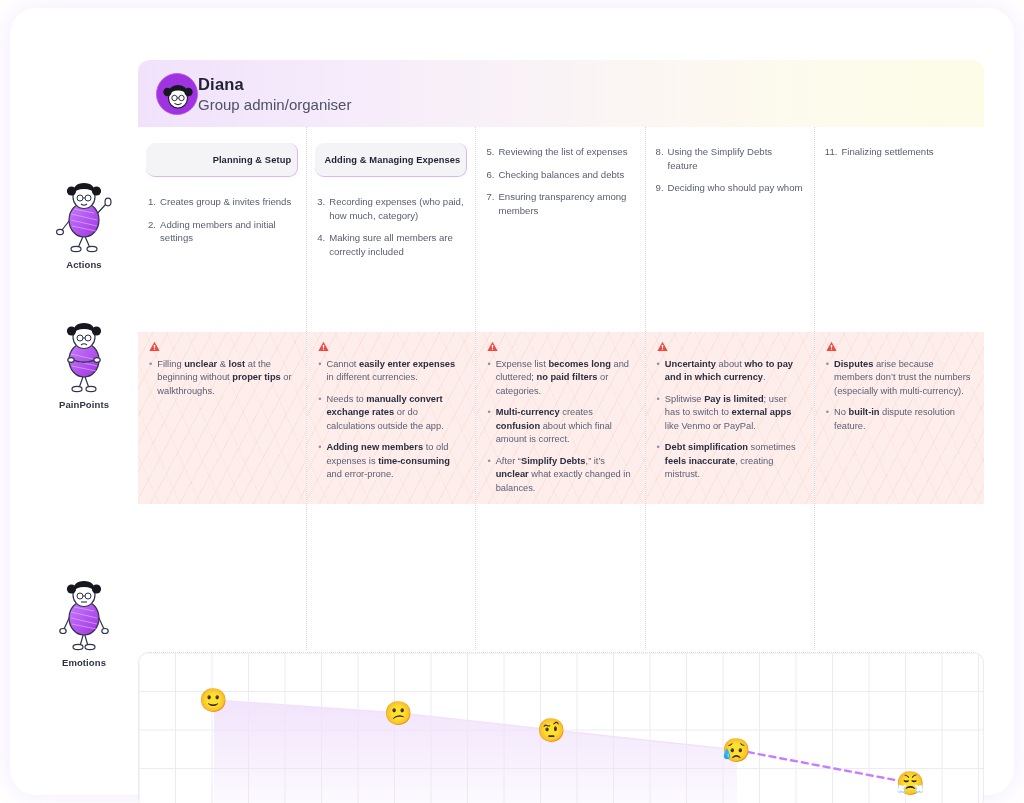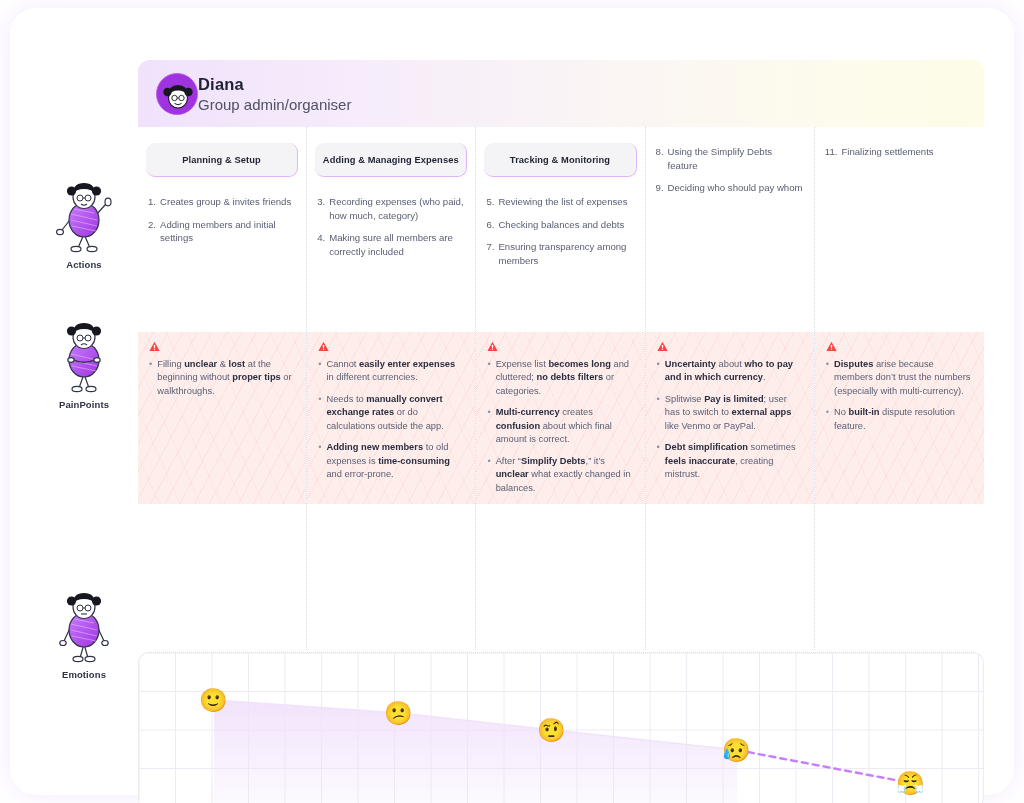--- a/index.html
+++ b/index.html
@@ -31,21 +31,21 @@
     width: 108px;
     height: 640px;
   }
   .rail-item {
     position: absolute;
     width: 108px;
     text-align: center;
   }
   .rail-item.actions     { top: 50px; }
   .rail-item.painpoints  { top: 190px; }
-  .rail-item.emotions    { top: 460px; }
+  .rail-item.emotions    { top: 448px; }
 
   .rail-label {
     margin-top: 5px;
     font-size: 9.5px;
     font-weight: bold;
     color: #2f3347;
     letter-spacing: .1px;
   }
   .rail-fig { height: 76px; }
 
@@ -107,21 +107,21 @@
 
   .col-head {
     margin: 16px 8px 0 8px;
     height: 34px;
     background: #f4f4f6;
     border-radius: 9px;
     border-right: 1.2px solid #ddb6f5;
     border-bottom: 1.2px solid #ddb6f5;
     display: flex;
     align-items: center;
-    justify-content: center;
+    justify-content: flex-end;
     text-align: center;
     padding: 0 6px;
   }
   .col-head span {
     font-size: 9.3px;
     font-weight: bold;
     color: #1f2233;
     letter-spacing: .1px;
   }
 
@@ -373,23 +373,20 @@
               <span class="pain-bullet">•</span>
               <span class="pain-txt">Needs to <b>manually convert exchange rates</b> or do calculations outside the app.</span>
             </div>
             <div class="pain-row">
               <span class="pain-bullet">•</span>
               <span class="pain-txt"><b>Adding new members</b> to old expenses is <b>time-consuming</b> and error-prone.</span>
             </div>
           </div>
         </div>
         <div class="col">
-          <div class="col-head">
-            <span>Tracking &amp; Monitoring</span>
-          </div>
           <div class="actions-list">
             <div class="action-row">
               <span class="action-num">5.</span>
               <span class="action-txt">Reviewing the list of expenses</span>
             </div>
             <div class="action-row">
               <span class="action-num">6.</span>
               <span class="action-txt">Checking balances and debts</span>
             </div>
             <div class="action-row">
@@ -398,21 +395,21 @@
             </div>
           </div>
           <div class="pain">
             <svg class="warn-icon" viewBox="0 0 12 12">
               <path d="M6 .8 L11.6 10.9 H.4 Z" fill="#f4483f"></path>
               <rect x="5.3" y="4" width="1.4" height="3.6" rx=".6" fill="#fff"></rect>
               <rect x="5.3" y="8.3" width="1.4" height="1.4" rx=".6" fill="#fff"></rect>
             </svg>
             <div class="pain-row">
               <span class="pain-bullet">•</span>
-              <span class="pain-txt">Expense list <b>becomes long</b> and cluttered; <b>no debts filters</b> or categories.</span>
+              <span class="pain-txt">Expense list <b>becomes long</b> and cluttered; <b>no paid filters</b> or categories.</span>
             </div>
             <div class="pain-row">
               <span class="pain-bullet">•</span>
               <span class="pain-txt"><b>Multi-currency</b> creates <b>confusion</b> about which final amount is correct.</span>
             </div>
             <div class="pain-row">
               <span class="pain-bullet">•</span>
               <span class="pain-txt">After “<b>Simplify Debts</b>,” it’s <b>unclear</b> what exactly changed in balances.</span>
             </div>
           </div>

